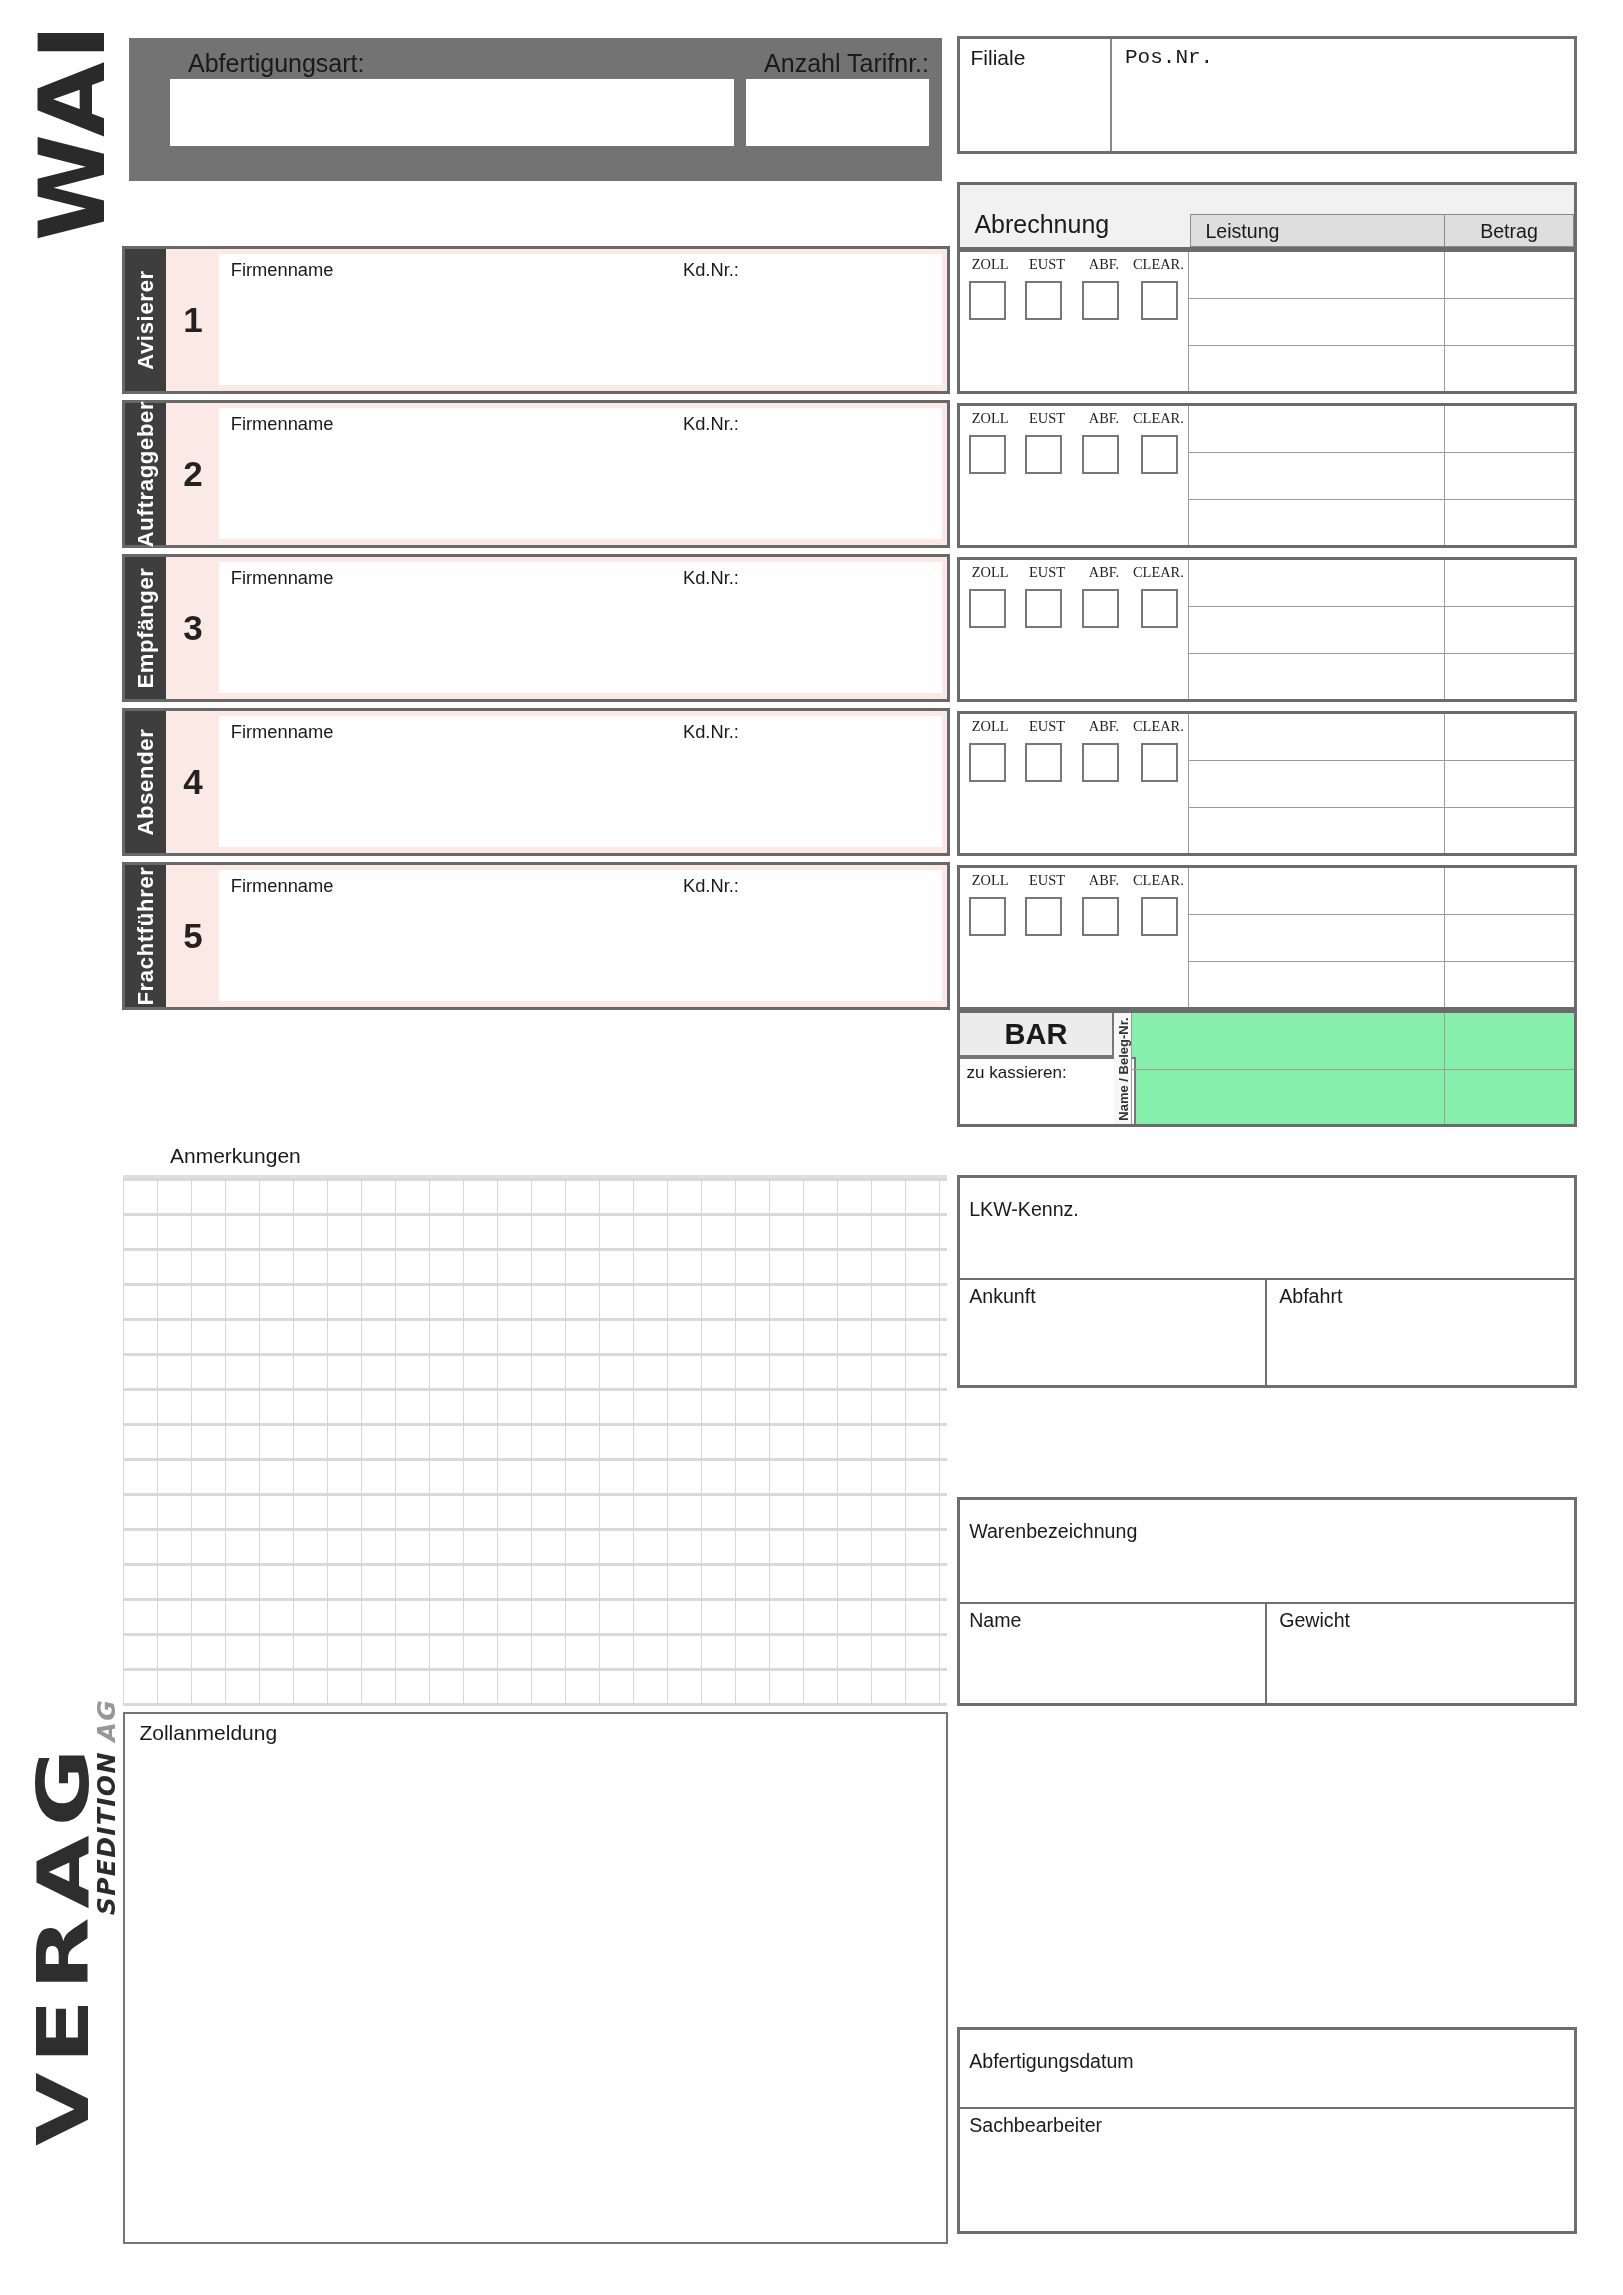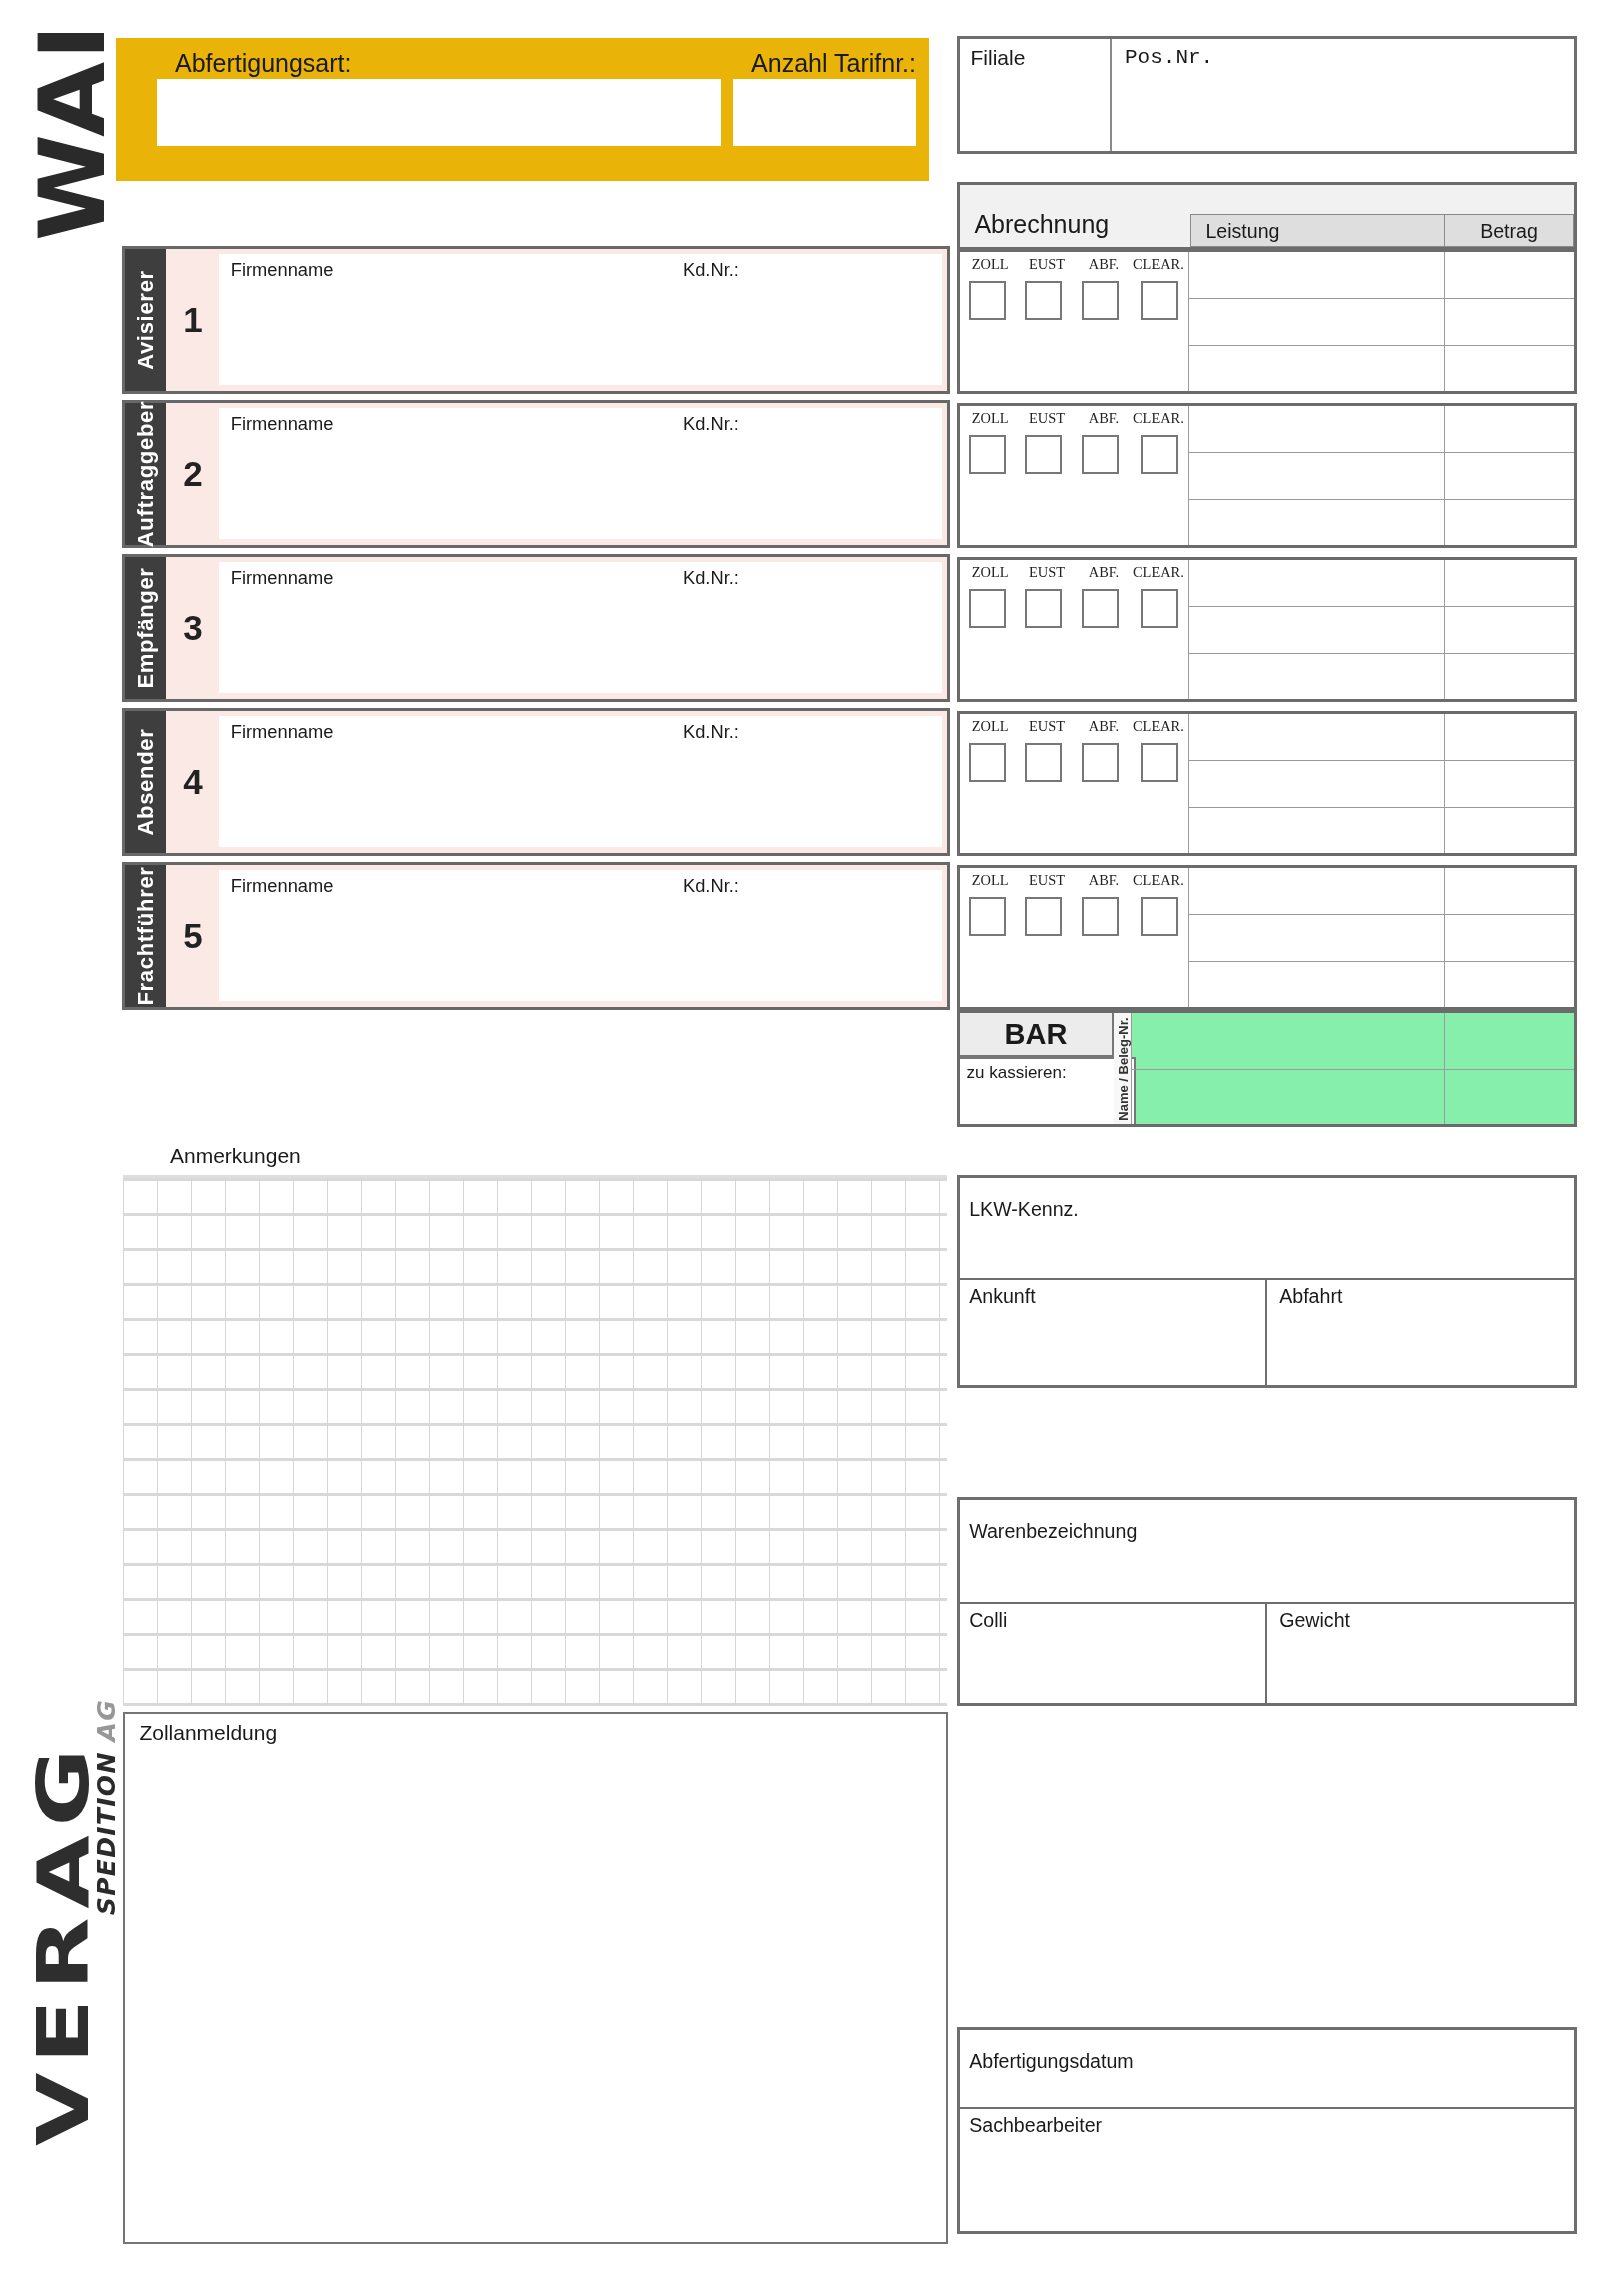--- a/index.html
+++ b/index.html
@@ -18,21 +18,21 @@
   .verag-logo { left:29px; top:1733px; width:68px; height:419px; }
   .verag-logo .vtext { font-family:"DejaVu Sans",sans-serif; font-weight:bold; font-size:72px;
                        letter-spacing:6.5px; color:#2e2e2e;
                        transform:translate(-50%,-50%) rotate(-90deg) scaleX(1.32); }
   .sped-logo { left:90px; top:1673px; width:31px; height:268px; }
   .sped-logo .vtext { font-family:"DejaVu Sans",sans-serif; font-weight:bold; font-style:italic;
                       font-size:25px; letter-spacing:1.3px; color:#2b2b2b; }
   .sped-logo .ag { color:#979797; }
 
   
-  .header-panel { left:116px; top:38px; width:813px; height:143px; background:#eab308; }
+  .header-panel { left:129px; top:38px; width:813px; height:143px; background:#737373; }
   .abf-label { left:59px; top:10.5px; font-size:25px; }
   .anz-label { left:615px; top:10.5px; width:185px; font-size:25px; text-align:right; }
   .abf-input { left:41px; top:41px; width:564px; height:67px; background:#fff; }
   .anz-input { left:617px; top:41px; width:183px; height:67px; background:#fff; }
 
   
   .filiale-box { left:957px; top:36px; width:620px; height:118px; border:3.9px solid #6e6e6e;
                  background:#fff; box-sizing:border-box; }
   .filiale-cell { position:absolute; left:0; top:0; bottom:0; width:150px; border-right:2px solid #8a8a8a; }
   .box-label { position:absolute; left:10.5px; top:6.5px; font-size:21px; }
@@ -342,21 +342,21 @@
       </div>
     </div>
   </div>
 
   <div class="abs rbox waren-box">
     <div>
       <span class="top-cell-label">Warenbezeichnung</span>
     </div>
     <div class="split-row">
       <div class="split-left">
-        <span class="cell-lab">Colli</span>
+        <span class="cell-lab">Name</span>
       </div>
       <div class="split-right">
         <span class="cell-lab">Gewicht</span>
       </div>
     </div>
   </div>
 
   <div class="abs rbox abfd-box">
     <div>
       <span class="top-cell-label">Abfertigungsdatum</span>

